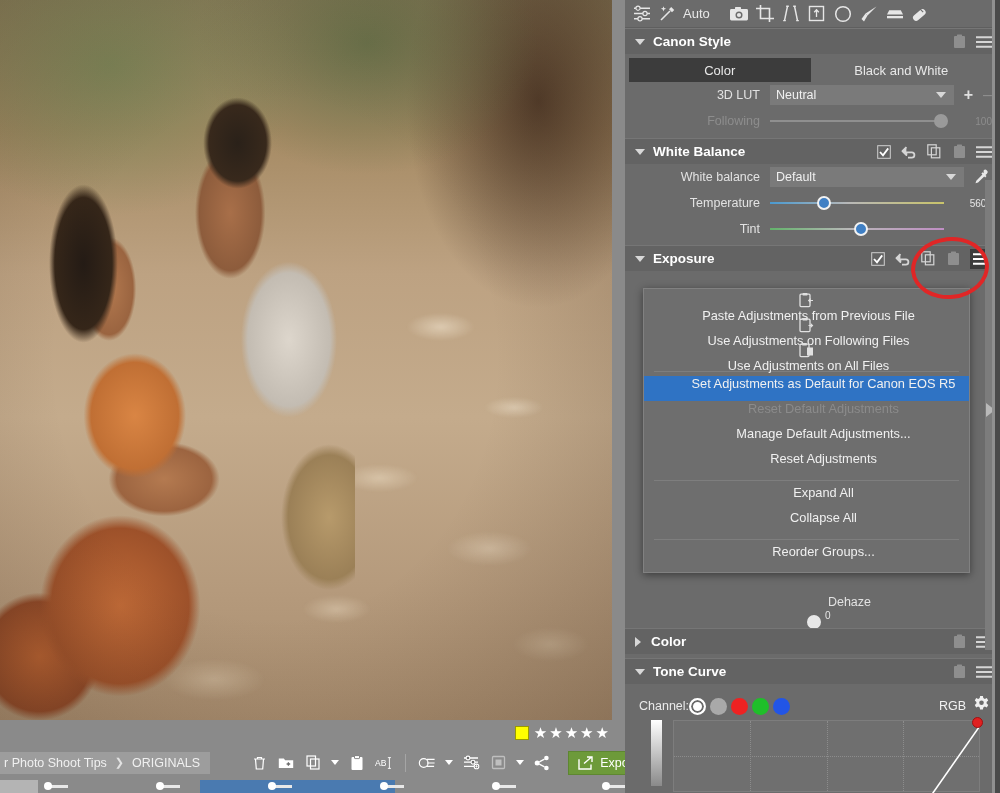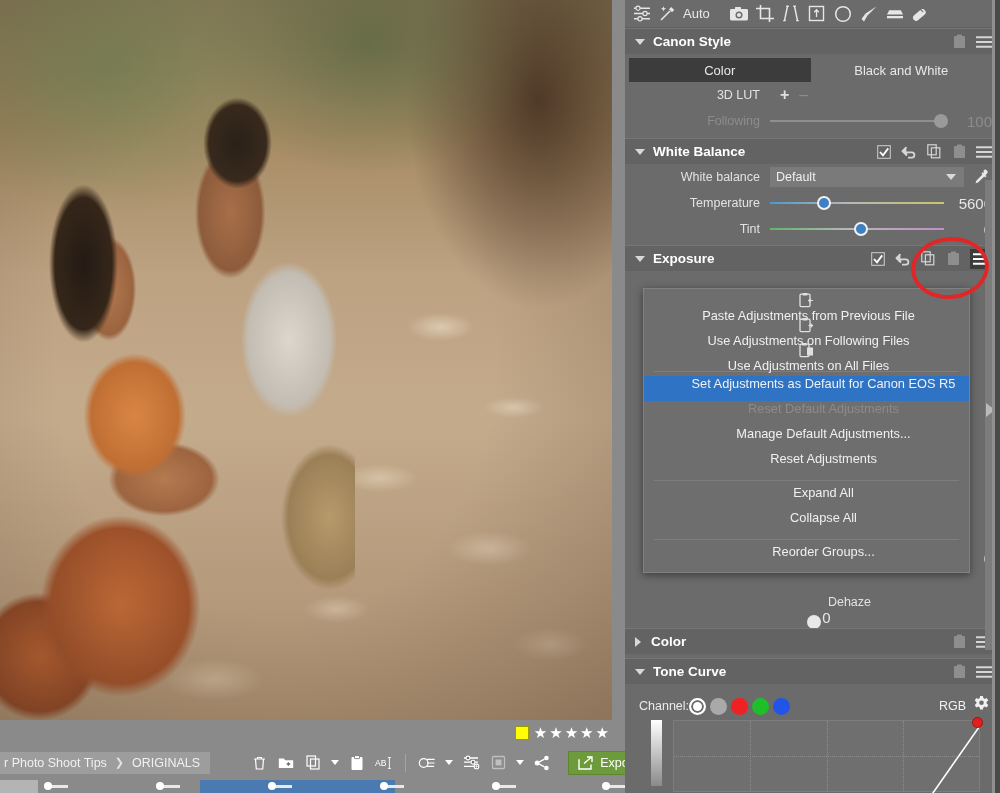--- a/index.html
+++ b/index.html
@@ -155,21 +155,21 @@
   .eyedrop { width:22px; display:flex; align-items:center; justify-content:center; margin-left:6px; color:#e8e8e8; }
 
   .slider-wrap { flex:1; position:relative; height:26px; }
   .track { position:absolute; left:0; right:0; top:12px; height:2px; background:#c9c9c9; }
   .track.temp { background: linear-gradient(90deg, #4a9ad0 0%, #b8b8b8 45%, #c9c36a 100%); }
   .track.tint { background: linear-gradient(90deg, #63b36b 0%, #b8b8b8 45%, #c08ec4 100%); }
   .knob { position:absolute; top:6px; width:14px; height:14px; border-radius:50%;
     background:#dcdcdc; border:2px solid #f2f2f2; }
   .knob.blue { background:#3f7fc4; }
   .knob.plain { background:#e8e8e8; border-color:#e8e8e8; }
-  .val { width:44px; text-align:right; font-size:15px; color:#e6e6e6; }
+  .val { width:44px; text-align:right; font-size:10px; color:#e6e6e6; }
   .val.dim { color:#8d8d8d; }
 
   
   .ctxmenu {
     position:absolute; left:643px; top:288px; width:327px;
     background:#6e6e6e; border:1px solid #818181; box-shadow:0 2px 8px rgba(0,0,0,.45);
     padding:3px 0; z-index:40;
   }
   .mi { display:flex; align-items:center; height:25px; padding:0 8px; font-size:12.8px; color:#f0f0f0;flex-direction:column; }
   .mi .mi-ico { width:26px; display:flex; align-items:center; justify-content:center; color:#e0e0e0; }
@@ -418,20 +418,24 @@
       </div>
     </div>
 
     <div class="seg">
       <div class="seg-item active">Color</div>
       <div class="seg-item">Black and White</div>
     </div>
 
     <div class="row">
       <div class="row-label">3D LUT</div>
+      <div class="combo">
+        <span>Neutral</span>
+        <span class="cb-caret"></span>
+      </div>
       <div class="plusminus">
         <span style="font-weight:bold;">+</span>
         <span class="minus">–</span>
       </div>
     </div>
 
     <div class="row">
       <div class="row-label dim">Following</div>
       <div class="slider-wrap" style="margin-right:4px;">
         <div class="track" style="background:#8f8f8f;"></div>

